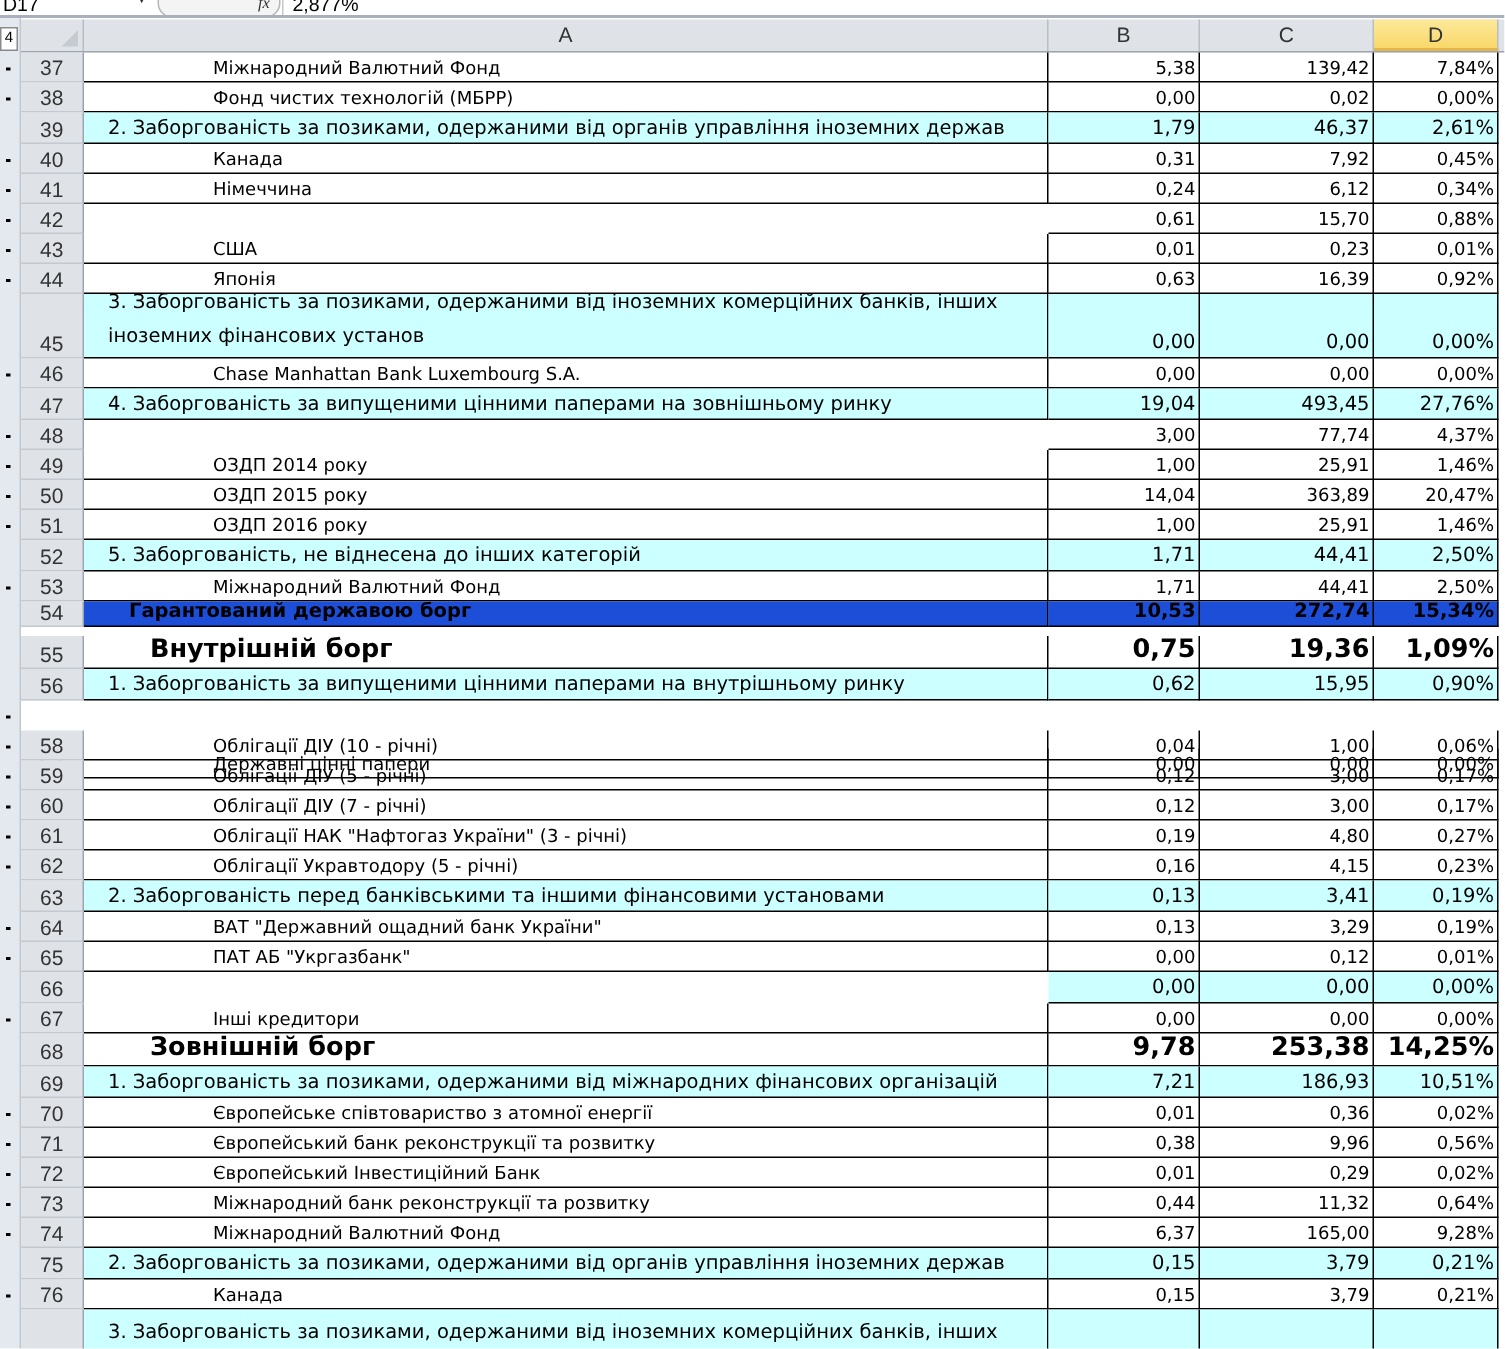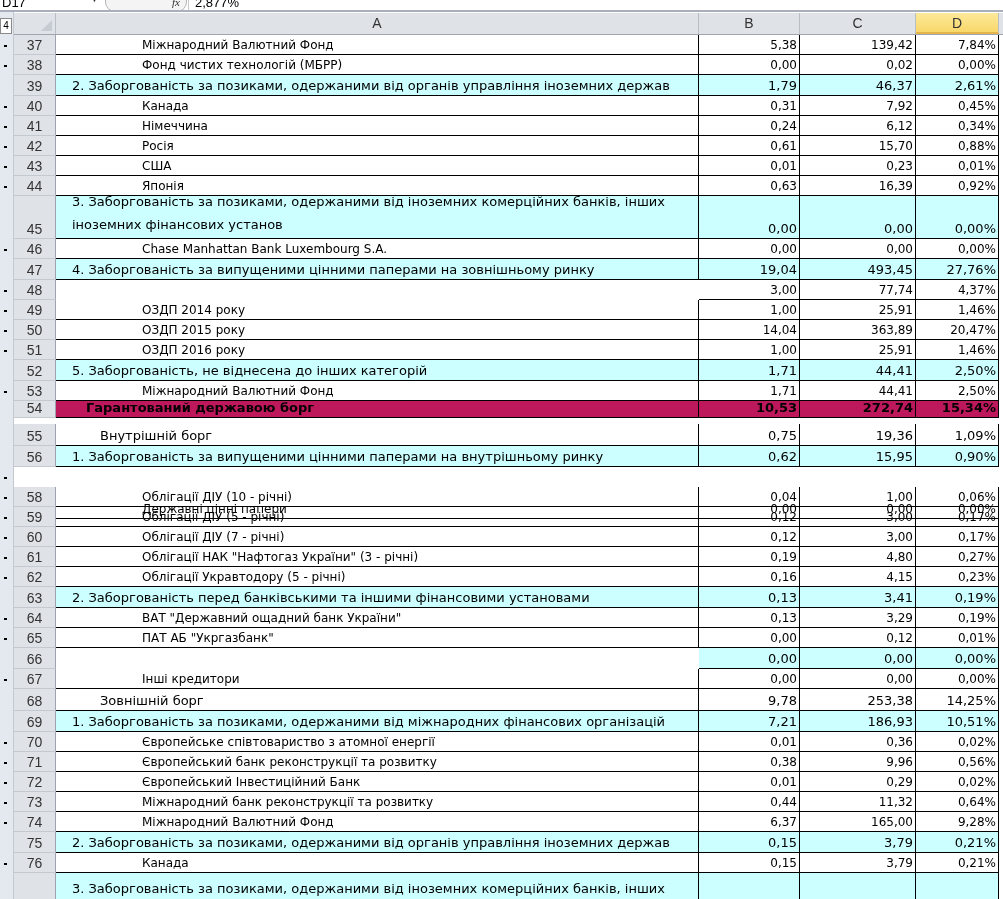--- a/index.html
+++ b/index.html
@@ -32,22 +32,22 @@
             border-bottom:1px solid #c4c9d0; box-sizing:border-box; font-size:14px; color:#333; text-align:center;
             display:flex; align-items:flex-end; justify-content:center; padding-bottom:1px; }
   .cell { position:absolute; top:0; bottom:0; border-right:1px solid #000; border-bottom:1px solid #000; box-sizing:border-box;
           font-family:"DejaVu Sans", sans-serif; font-size:12px; color:#000; white-space:nowrap; overflow:hidden;
           display:flex; align-items:flex-end; padding-bottom:2px; }
   .cellA { left:42px; width:643px; }
   .cellB { left:685px; width:101px; justify-content:flex-end; padding-right:2px; }
   .cellC { left:786px; width:116px; justify-content:flex-end; padding-right:2px; }
   .cellD { left:902px; width:83px; justify-content:flex-end; padding-right:2px; }
   .row.sect .cell { background:#ccffff; font-size:13px; }
-  .row.total .cell { background:#be185d; font-weight:bold; font-size:13px; }
-  .row.bold .cell { font-weight:normal; font-size:13px; }
+  .row.total .cell { background:#1d4ed8; font-weight:bold; font-size:13px; }
+  .row.bold .cell { font-weight:bold; font-size:17px; }
   .row.item .cell { font-size:12px; }
   .row.wrap .cellA { white-space:normal; align-items:flex-end; line-height:23px; }
   .ind1 { padding-left:86px; }
   .ind2 { padding-left:16px; }
   .ind3 { padding-left:30px; }
   .ind4 { padding-left:44px; }
 </style>
 </head>
 <body>
 
@@ -133,21 +133,20 @@
       </div>
       <div class="row item" style="top: 104px; height: 20px;">
         <div class="rownum">41</div>
         <div class="cell cellA ind1">Німеччина</div>
         <div class="cell cellB">0,24</div>
         <div class="cell cellC">6,12</div>
         <div class="cell cellD">0,34%</div>
       </div>
       <div class="row item" style="top: 124px; height: 20px;">
         <div class="rownum">42</div>
-        <div class="cell cellA ind1">Росія</div>
         <div class="cell cellB">0,61</div>
         <div class="cell cellC">15,70</div>
         <div class="cell cellD">0,88%</div>
       </div>
       <div class="row item" style="top: 144px; height: 20px;">
         <div class="rownum">43</div>
         <div class="cell cellA ind1">США</div>
         <div class="cell cellB">0,01</div>
         <div class="cell cellC">0,23</div>
         <div class="cell cellD">0,01%</div>

